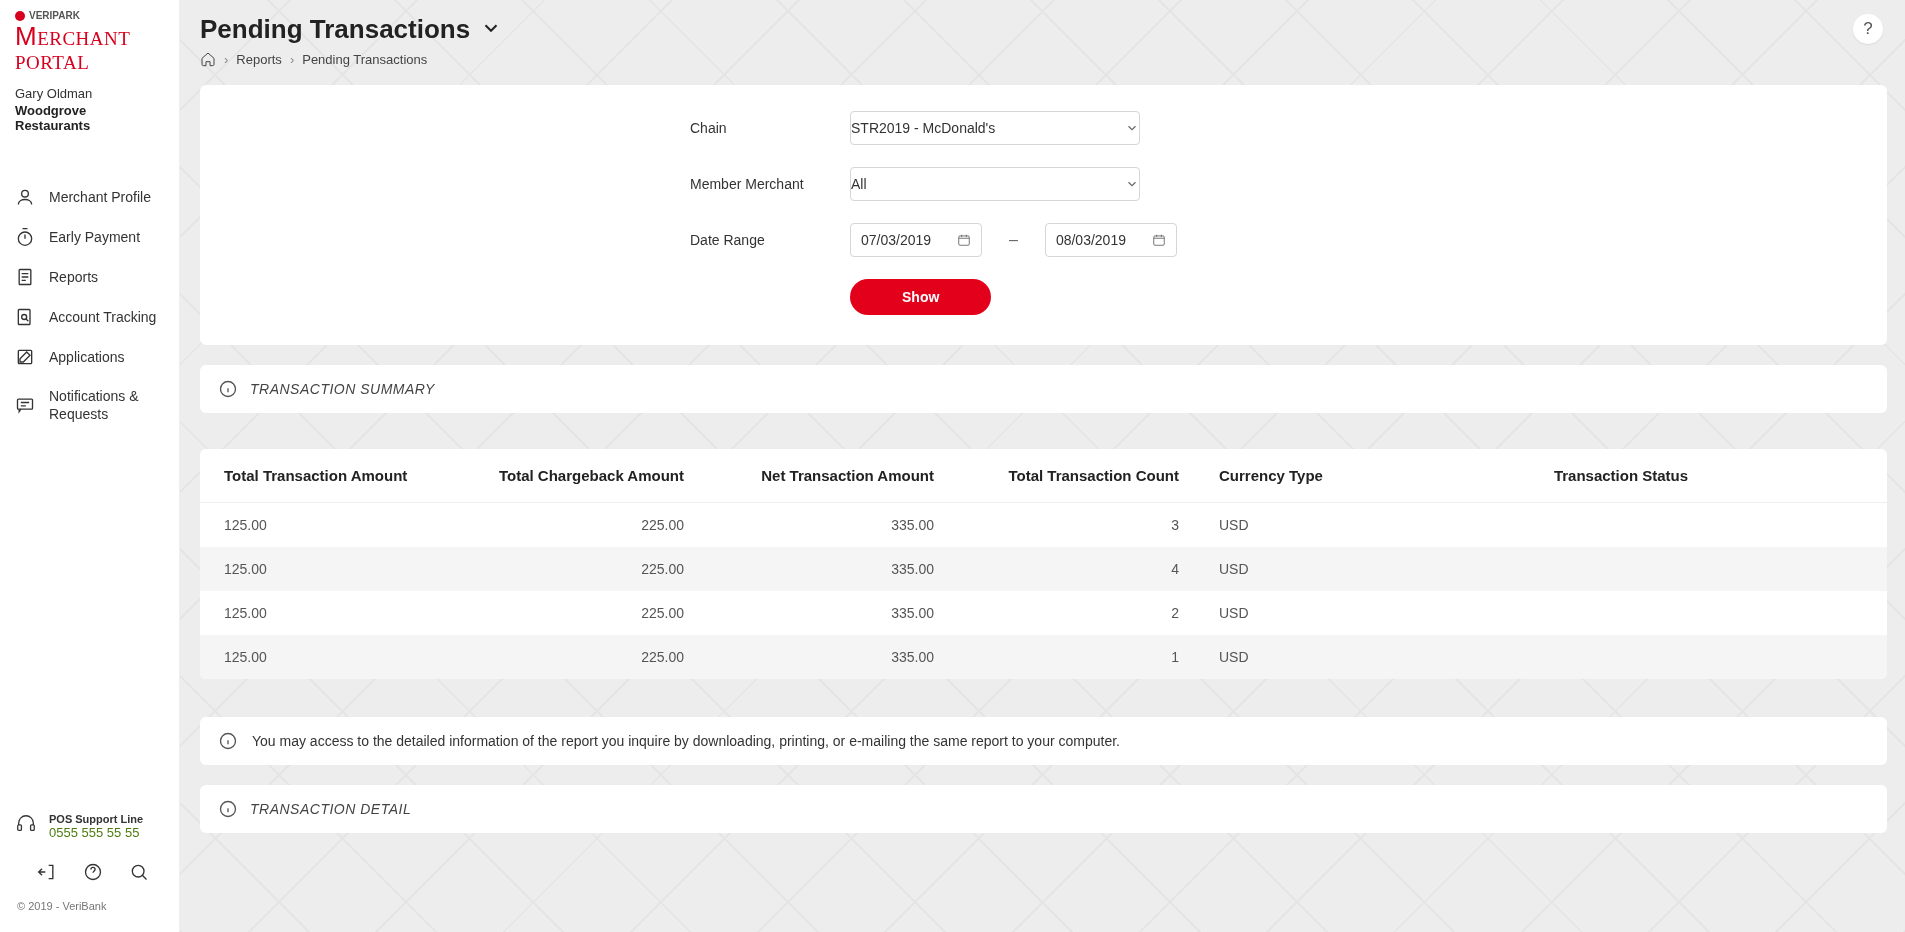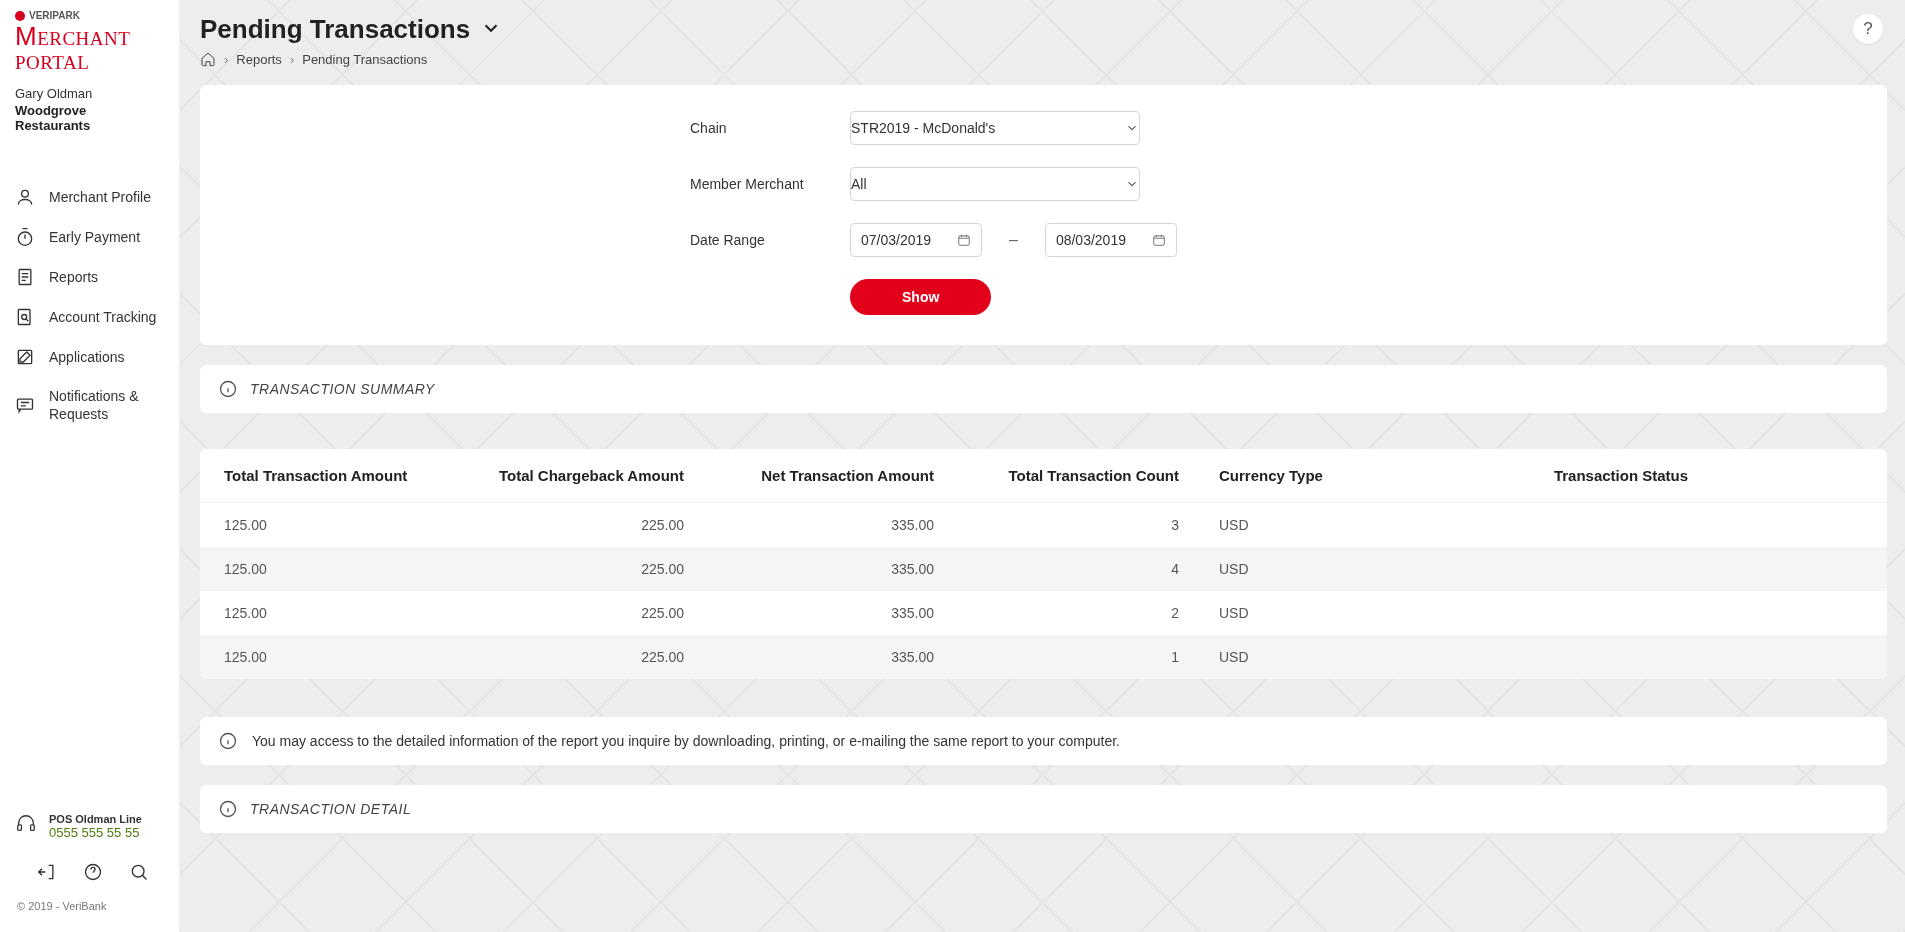--- a/index.html
+++ b/index.html
@@ -139,21 +139,21 @@
       </div>
     </nav>
     <div class="sidebar-bottom">
       <div class="support">
         <svg viewBox="0 0 24 24">
             <path d="M4 13v-2a8 8 0 0116 0v2"></path>
             <rect x="3" y="13" width="4" height="6" rx="1"></rect>
             <rect x="17" y="13" width="4" height="6" rx="1"></rect>
           </svg>
         <div>
-          <div class="support-label">POS Oldman Line</div>
+          <div class="support-label">POS Support Line</div>
           <div class="support-phone">0555 555 55 55</div>
         </div>
       </div>
       <div class="bottom-icons">
         <svg viewBox="0 0 24 24">
             <path d="M14 4h5v16h-5M10 12H3M6 8l-4 4 4 4"></path>
           </svg>
         <svg viewBox="0 0 24 24">
             <circle cx="12" cy="12" r="9"></circle>
             <path d="M9.5 9a2.5 2.5 0 115 0c0 1.5-2.5 2-2.5 4M12 17h.01"></path>

